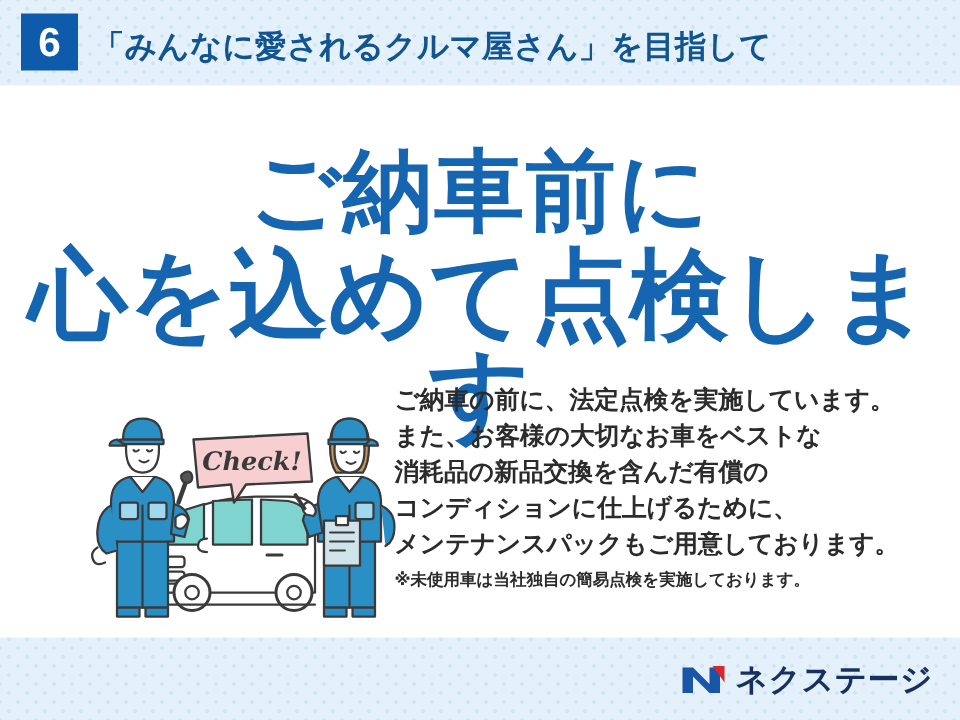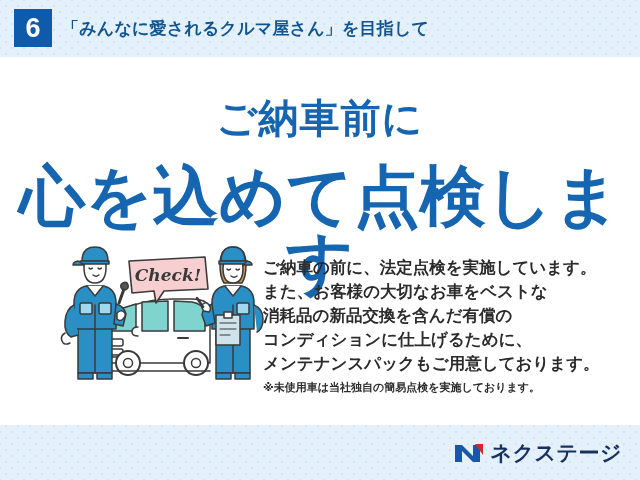--- a/index.html
+++ b/index.html
@@ -26,35 +26,35 @@
     position:absolute;left:14px;top:9px;width:38px;height:38px;
     background:#0f5bab;
     display:flex;align-items:center;justify-content:center;
   }
   #badge span{
     color:#ffffff;font-size:27px;font-weight:bold;line-height:1;
     letter-spacing:0px;
   }
   #header-title{
     position:absolute;left:62px;top:17px;
-    color:#11548f;font-size:17px;font-weight:bold;
+    color:#11548f;font-size:21px;font-weight:bold;
     letter-spacing:0.2px;white-space:nowrap;font-family:Liberation Mono, monospace;
   }
 
   
   #panel{
     position:absolute;left:0;top:57px;width:640px;height:368px;
     background:#ffffff;
   }
 
   
   #head1{
     position:absolute;left:0;top:41px;width:640px;
     text-align:center;color:#1565b0;
-    font-size:40px;font-weight:bold;line-height:1;
+    font-size:60px;font-weight:bold;line-height:1;
     letter-spacing:1px;
   }
   #head2{
     position:absolute;left:0;top:106px;width:640px;
     text-align:center;color:#1565b0;
     font-size:66px;font-weight:bold;line-height:1;
     letter-spacing:0px;
   }
 
   
@@ -65,21 +65,21 @@
   }
   #body-copy .ln{display:block;white-space:nowrap;}
   #note{
     position:absolute;left:263px;top:320px;width:372px;
     color:#2b2b2b;font-size:11px;line-height:20px;
     font-weight:bold;white-space:nowrap;
   }
 
   
   #illus{
-    position:absolute;left:60px;top:184px;width:205px;height:145px;
+    position:absolute;left:60px;top:216px;width:205px;height:145px;
   }
   #illus svg{display:block;width:205px;height:145px;}
 
   
   #footer{
     position:absolute;left:0;top:425px;width:640px;height:55px;
   }
   #logo{
     position:absolute;right:18px;top:14px;
     display:flex;align-items:center;gap:7px;

